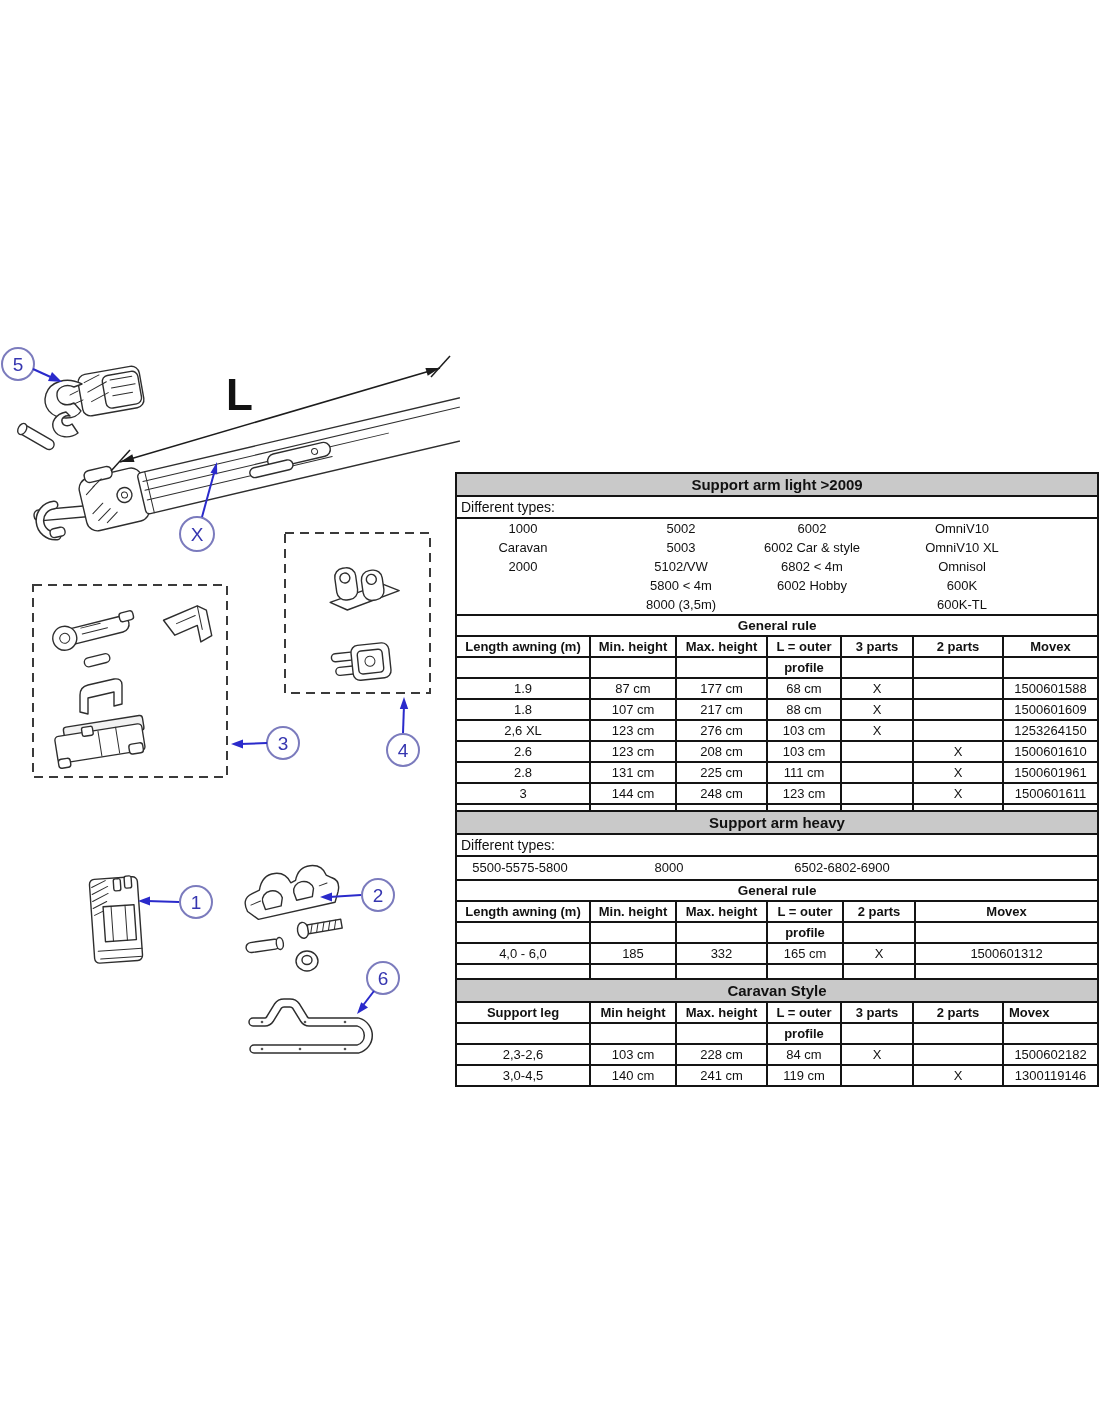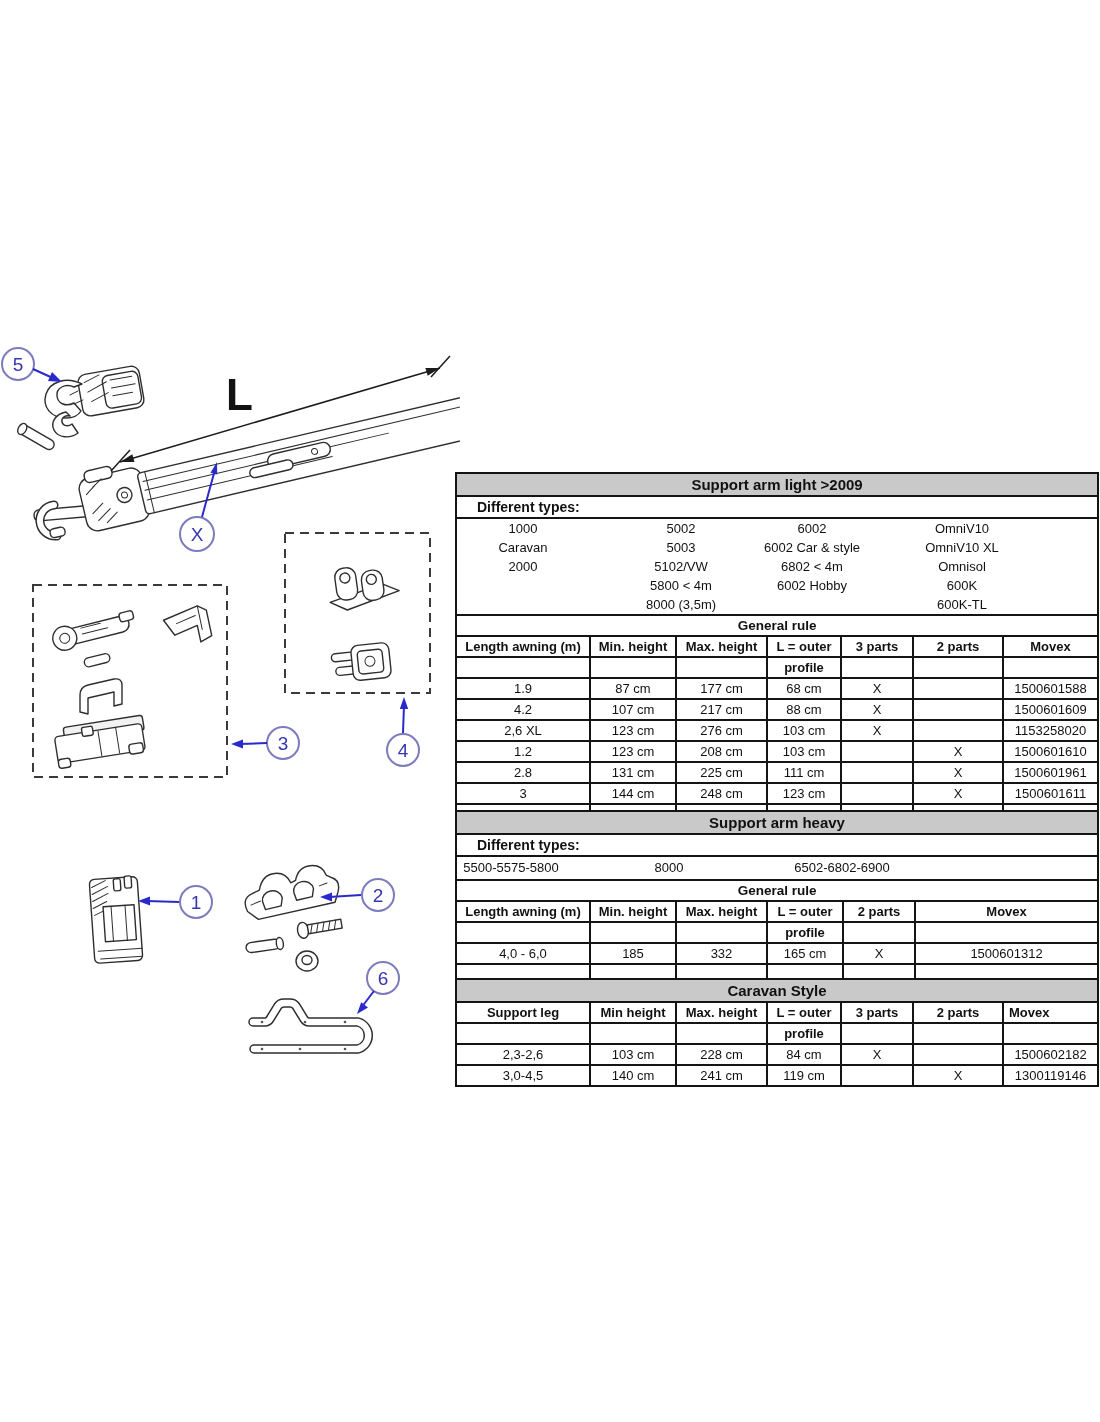--- a/index.html
+++ b/index.html
@@ -4,21 +4,21 @@
 <style>
   html,body{margin:0;padding:0;background:#fff;}
   .page{position:relative;width:1100px;height:1422px;background:#fff;overflow:hidden;
         font-family:"Liberation Sans",sans-serif;color:#111;}
   
   table.spec{position:absolute;left:455px;width:642px;border-collapse:collapse;table-layout:fixed;
              border:2px solid #d946ef;background:#fff;}
   table.spec td,table.spec th{border:2px solid #141414;padding:0;height:19px;line-height:19px;
              font-size:13px;text-align:center;overflow:hidden;white-space:nowrap;font-weight:normal;}
   table.spec .bar{background:#c9c9c9;font-weight:bold;font-size:15px;height:21px;line-height:21px;}
-  table.spec .diff{text-align:left;font-weight:bold;font-size:14px;padding-left:20px;height:20px;line-height:20px;}
+  table.spec .diff{text-align:left;font-weight:normal;font-size:14px;padding-left:4px;height:20px;line-height:20px;}
   table.spec .rule{font-weight:bold;font-size:13.5px;}
   table.spec th{font-weight:bold;font-size:13px;}
   table.spec th.left{text-align:left;padding-left:5px;}
   table.spec .sub{font-weight:bold;}
   .types-wrap{position:relative;width:100%;height:95px;}
   .types-wrap.short{height:22px;}
   .type-col{position:absolute;top:0;transform:translateX(-50%);text-align:center;white-space:nowrap;}
   .type-line{font-size:13px;line-height:19px;height:19px;}
   .types-wrap.short .type-line{line-height:22px;height:22px;}
   
@@ -306,39 +306,39 @@
         <tr>
           <td>1.9</td>
           <td>87 cm</td>
           <td>177 cm</td>
           <td>68 cm</td>
           <td>X</td>
           <td></td>
           <td>1500601588</td>
         </tr>
         <tr>
-          <td>4.2</td>
+          <td>1.8</td>
           <td>107 cm</td>
           <td>217 cm</td>
           <td>88 cm</td>
           <td>X</td>
           <td></td>
           <td>1500601609</td>
         </tr>
         <tr>
           <td>2,6 XL</td>
           <td>123 cm</td>
           <td>276 cm</td>
           <td>103 cm</td>
           <td>X</td>
           <td></td>
-          <td>1153258020</td>
-        </tr>
-        <tr>
-          <td>1.2</td>
+          <td>1253264150</td>
+        </tr>
+        <tr>
+          <td>2.6</td>
           <td>123 cm</td>
           <td>208 cm</td>
           <td>103 cm</td>
           <td></td>
           <td>X</td>
           <td>1500601610</td>
         </tr>
         <tr>
           <td>2.8</td>
           <td>131 cm</td>
@@ -381,21 +381,21 @@
     <tbody>
         <tr>
           <td class="bar" colspan="6">Support arm heavy</td>
         </tr>
         <tr>
           <td class="diff" colspan="6">Different types:</td>
         </tr>
         <tr>
           <td colspan="6">
             <div class="types-wrap short">
-              <div class="type-col" style="left: 54px;">
+              <div class="type-col" style="left: 63px;">
                 <div class="type-line">5500-5575-5800</div>
               </div>
               <div class="type-col" style="left: 212px;">
                 <div class="type-line">8000</div>
               </div>
               <div class="type-col" style="left: 385px; text-align: right;">
                 <div class="type-line">6502-6802-6900</div>
               </div>
               <div class="type-col" style="left: 503px; margin-top: 28px;">
                 <div class="type-line">6002 Jet</div>

